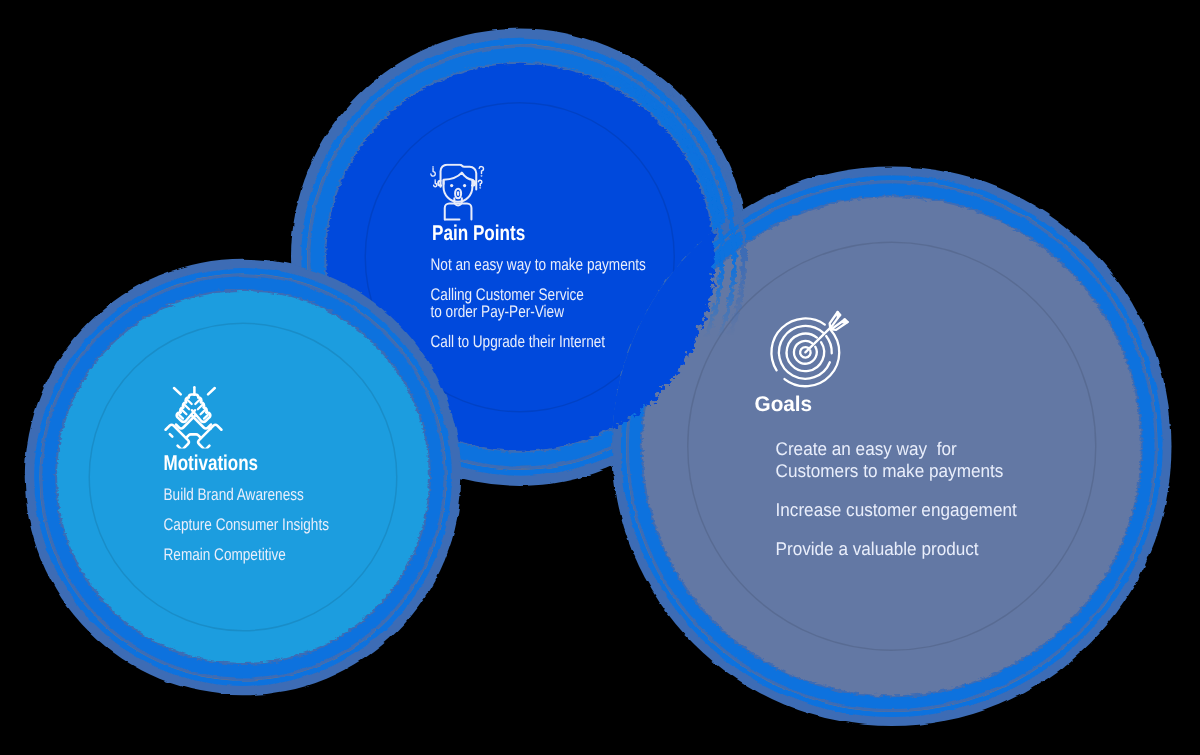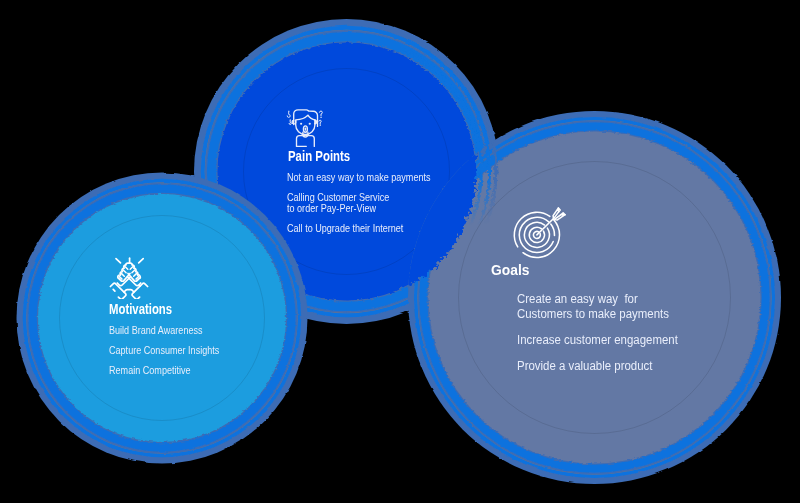--- a/index.html
+++ b/index.html
@@ -98,21 +98,21 @@
   </svg>
   <div id="txt">
       <div class="group" style="left: 0px; top: 0px;">
         <div class="ttl" style="left: 288.2px; top: 149.1px; transform: scaleX(0.805);">Pain Points</div>
         <div class="itm" style="left: 287.4px; top: 171.6px; font-size: 11.2px; line-height: 11px; transform: scaleX(0.81);">Not an easy way to make payments</div>
         <div class="itm" style="left: 287.4px; top: 191.9px; font-size: 11.2px; line-height: 11px; transform: scaleX(0.81);">Calling Customer Service
 to order Pay-Per-View</div>
         <div class="itm" style="left: 287.4px; top: 223.2px; font-size: 11.2px; line-height: 11px; transform: scaleX(0.81);">Call to Upgrade their Internet</div>
       </div>
       <div class="group" style="left: 0px; top: 0px;">
-        <div class="ttl" style="left: 491px; top: 263.2px; transform: scaleX(0.975);">Goals</div>
+        <div class="ttl" style="left: 503px; top: 263.2px; transform: scaleX(0.975);">Goals</div>
         <div class="itm" style="left: 516.5px; top: 292.4px; font-size: 12.3px; line-height: 15px; transform: scaleX(0.93);">Create an easy way  for
 Customers to make payments</div>
         <div class="itm" style="left: 516.5px; top: 333.1px; font-size: 12.3px; line-height: 15px; transform: scaleX(0.93);">Increase customer engagement</div>
         <div class="itm" style="left: 516.5px; top: 358.8px; font-size: 12.3px; line-height: 15px; transform: scaleX(0.93);">Provide a valuable product</div>
       </div>
       <div class="group" style="left: 0px; top: 0px;">
         <div class="ttl" style="left: 108.8px; top: 301.7px; transform: scaleX(0.8);">Motivations</div>
         <div class="itm" style="left: 108.9px; top: 324.6px; font-size: 11.2px; line-height: 11px; transform: scaleX(0.81);">Build Brand Awareness</div>
         <div class="itm" style="left: 108.9px; top: 344.9px; font-size: 11.2px; line-height: 11px; transform: scaleX(0.81);">Capture Consumer Insights</div>
         <div class="itm" style="left: 108.9px; top: 365.2px; font-size: 11.2px; line-height: 11px; transform: scaleX(0.81);">Remain Competitive</div>

